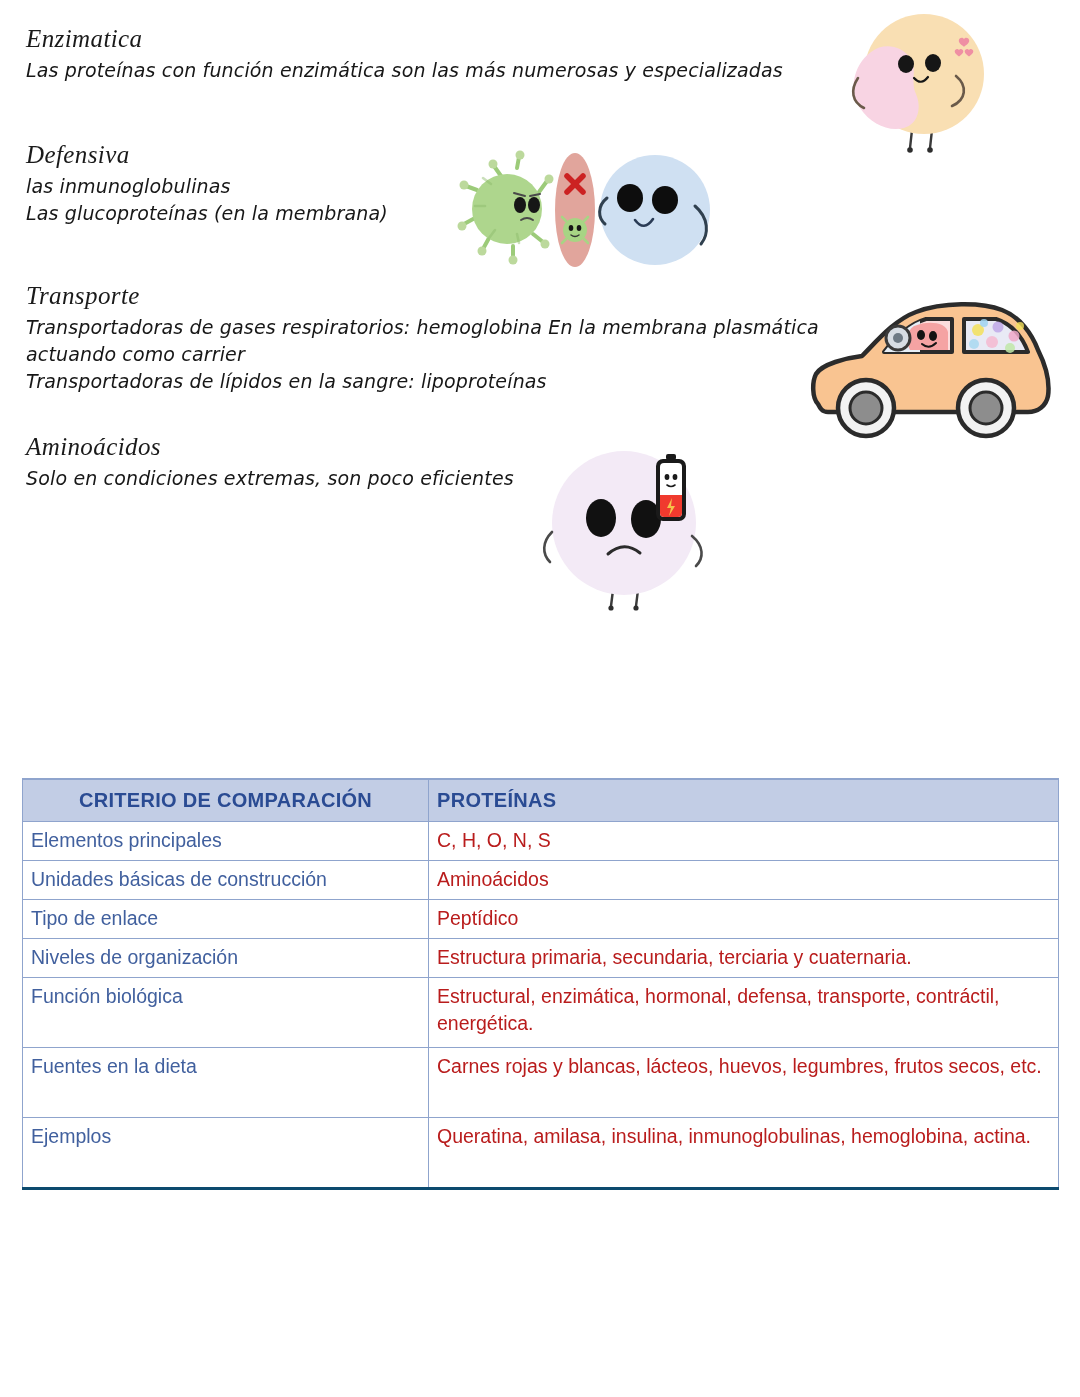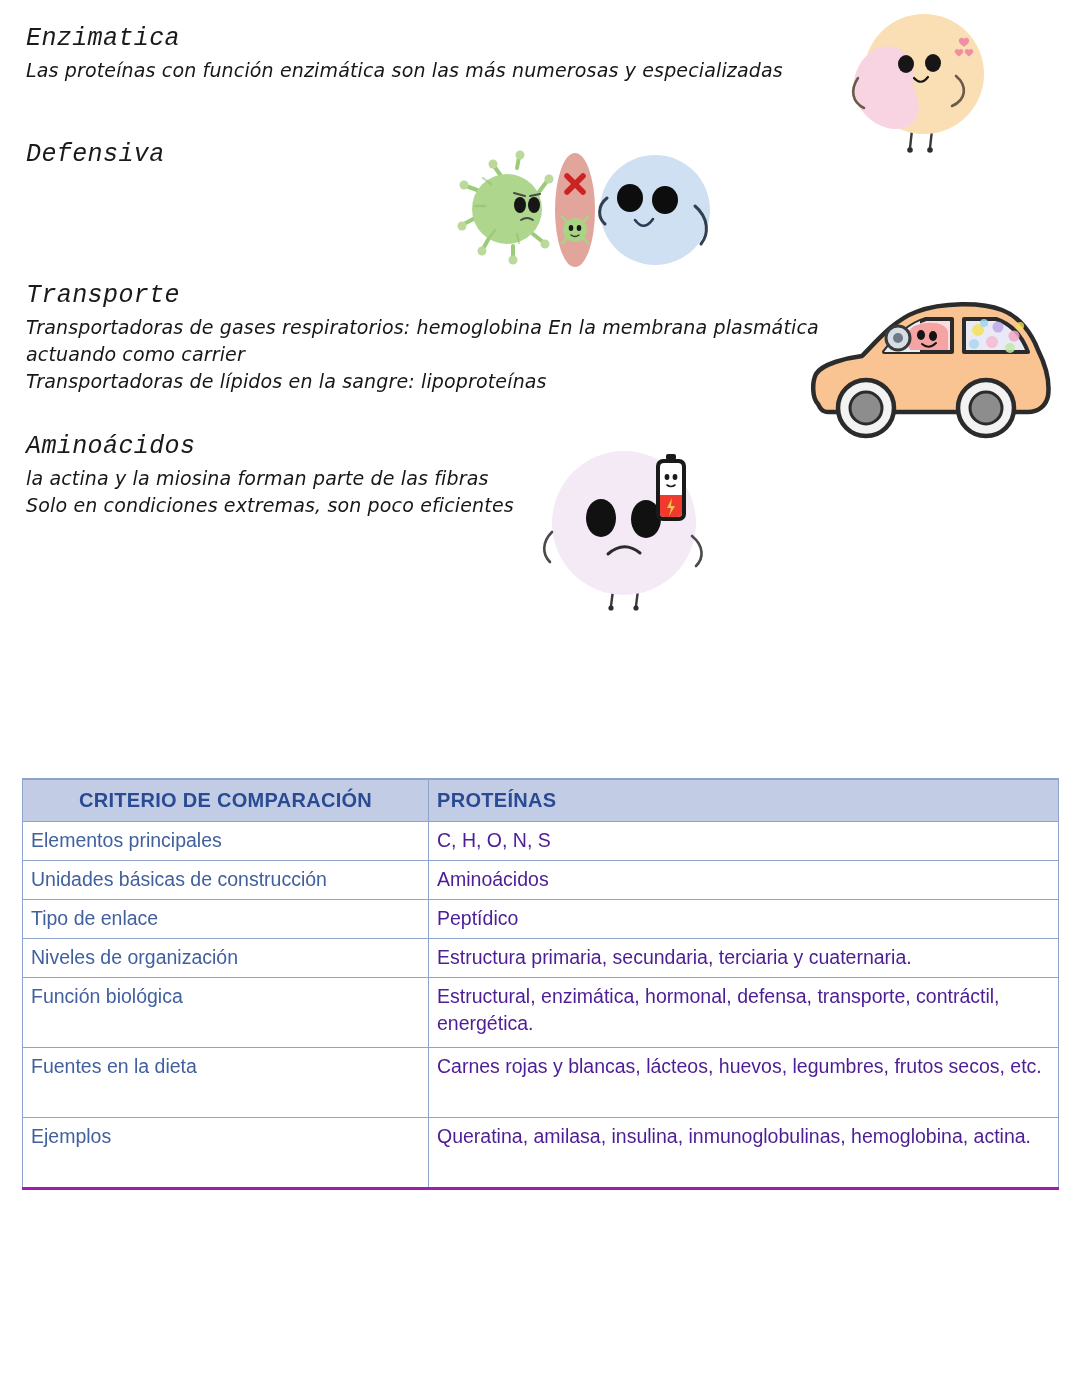--- a/index.html
+++ b/index.html
@@ -14,21 +14,21 @@
     overflow: hidden;
     font-family: "DejaVu Sans", sans-serif;
   }
 
   
   .notes { position: absolute; left: 0; top: 0; width: 1080px; }
 
   .note-block { position: absolute; left: 26px; }
 
   .note-heading {
-    font-family: Liberation Mono, monospace;
+    font-family: Liberation Serif, serif;
     font-size: 25px;
     font-style: italic;
     font-weight: 400;
     color: #1a1a1a;
     letter-spacing: 0.4px;
     line-height: 30px;
     white-space: nowrap;
   }
   .note-line {
     font-family: "DejaVu Sans", sans-serif;
@@ -60,68 +60,71 @@
   }
   table.cmp col.c1 { width: 406px; }
   table.cmp col.c2 { width: 630px; }
 
   table.cmp th, table.cmp td {
     border: 1px solid #8fa4cd;
     padding: 5px 8px 6px 8px;
     vertical-align: top;
     font-size: 19.5px;
     line-height: 27px;
-    color: #4c1d95;
+    color: #b91c1c;
     background: #ffffff;
   }
   table.cmp thead th {
     background: #c2cde5;
     color: #2a4b93;
     font-weight: bold;
     text-align: left;
     letter-spacing: 0.3px;
     font-size: 20px;
     padding-top: 7px;
     padding-bottom: 7px;
     border-top: 2px solid #8fa4cd;
   }
   table.cmp thead th.th-left { text-align: center; }
-  table.cmp tbody tr:last-child td { border-bottom: 3px solid #a21caf; }
+  table.cmp tbody tr:last-child td { border-bottom: 3px solid #0c4a6e; }
   table.cmp tbody td.cell-label { color: #41609e; margin-left: 48px; }
   table.cmp td.tall { height: 58px; }
 </style>
 </head>
 <body>
 
 <div class="notes">
 
   <div class="note-block" style="top:24px;">
     <div class="note-heading">Enzimatica</div>
     <div class="note-lines">
       <div class="note-line">Las proteínas con función enzimática son las más numerosas y especializadas</div>
     </div>
   </div>
 
   <div class="note-block" style="top:140px;">
     <div class="note-heading">Defensiva</div>
+    <div class="note-lines">
+      <div class="note-line">las inmunoglobulinas</div>
+      <div class="note-line">Las glucoproteínas (en la membrana)</div>
+    </div>
   </div>
 
   <div class="note-block" style="top:281px;">
     <div class="note-heading">Transporte</div>
     <div class="note-lines">
       <div class="note-line">Transportadoras de gases respiratorios: hemoglobina En la membrana plasmática</div>
       <div class="note-line">actuando como carrier</div>
       <div class="note-line">Transportadoras de lípidos en la sangre: lipoproteínas</div>
     </div>
   </div>
 
   <div class="note-block" style="top:432px;">
     <div class="note-heading">Aminoácidos</div>
     <div class="note-lines">
-      <div class="note-line">la actina y la miosina forman parte de las fibras</div>
       <div class="note-line">Solo en condiciones extremas, son poco eficientes</div>
     </div>
   </div>
 </div>
 
 <svg class="art" style="left:826px; top:8px;" width="200" height="148" viewBox="0 0 200 148">
 
   <path d="M86 122 L84 140" stroke="#3b3b3b" stroke-width="2.4" fill="none" stroke-linecap="round"></path>
   <circle cx="84" cy="142" r="2.8" fill="#2e2e2e"></circle>
   <path d="M106 122 L104 140" stroke="#3b3b3b" stroke-width="2.4" fill="none" stroke-linecap="round"></path>

